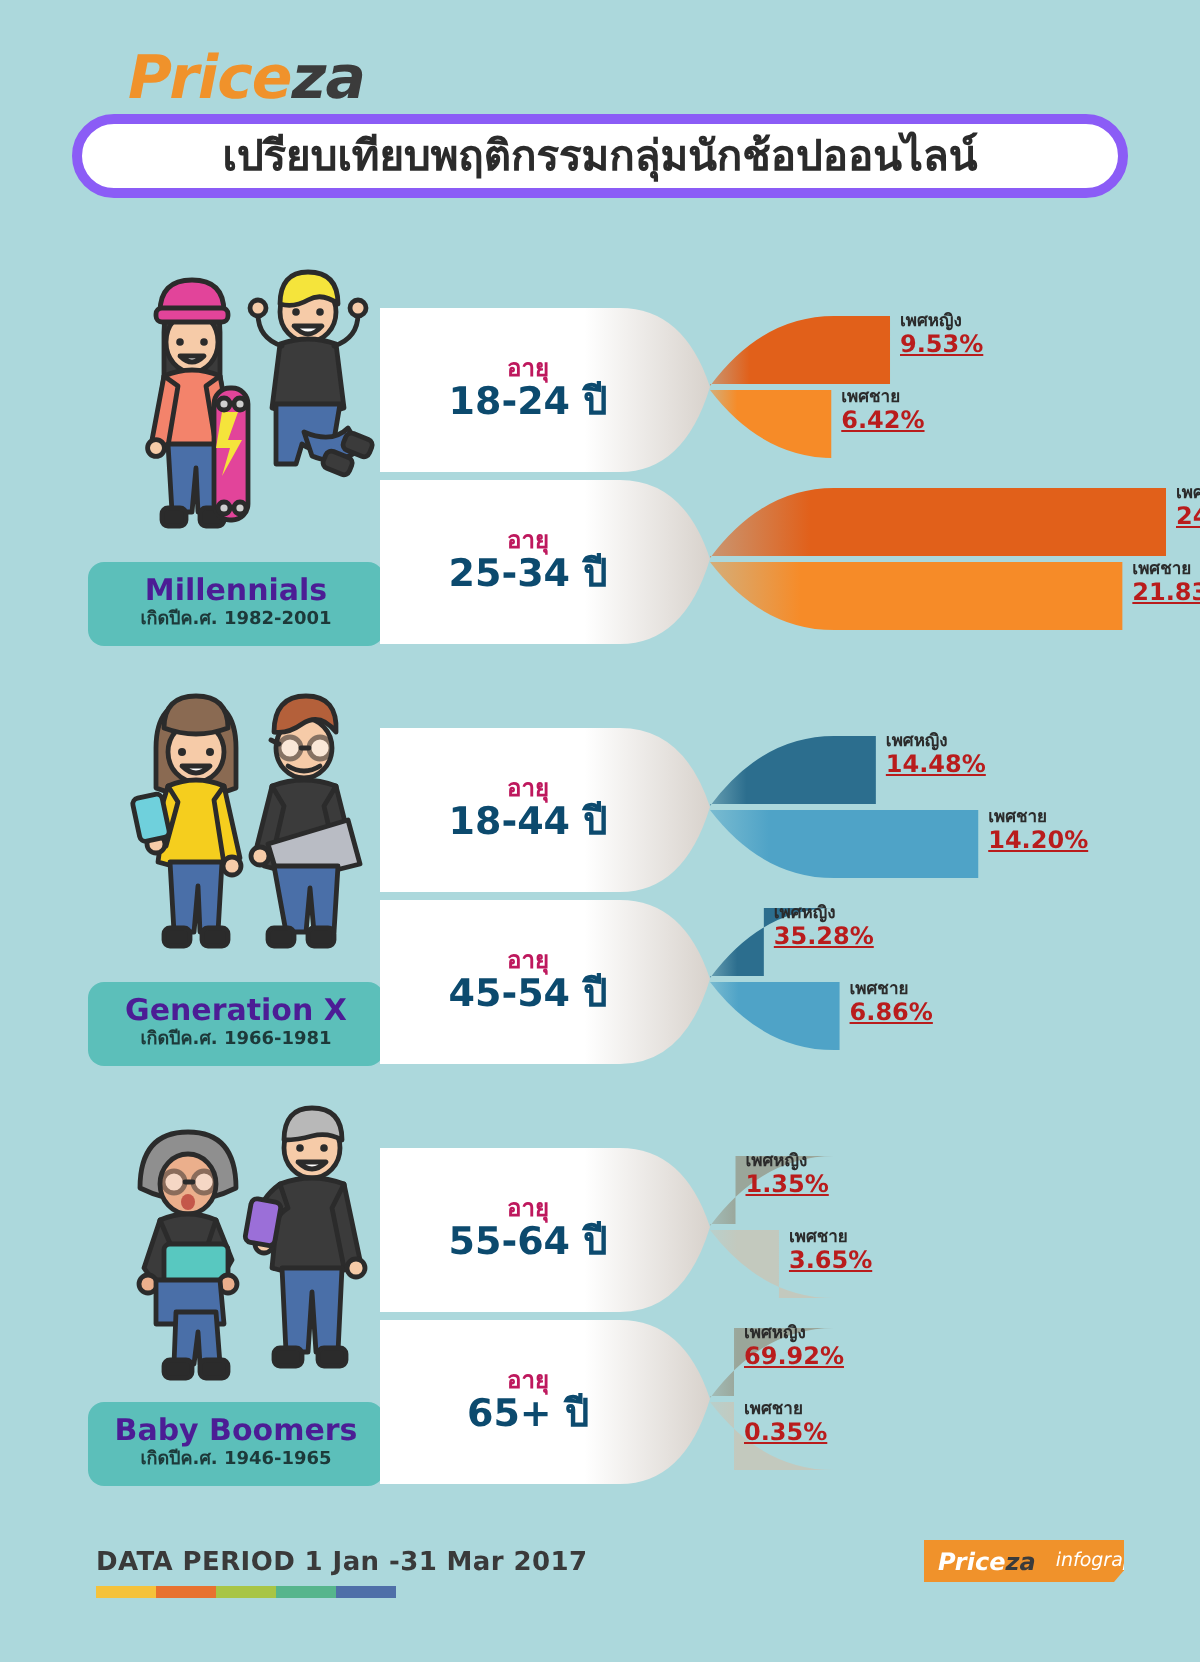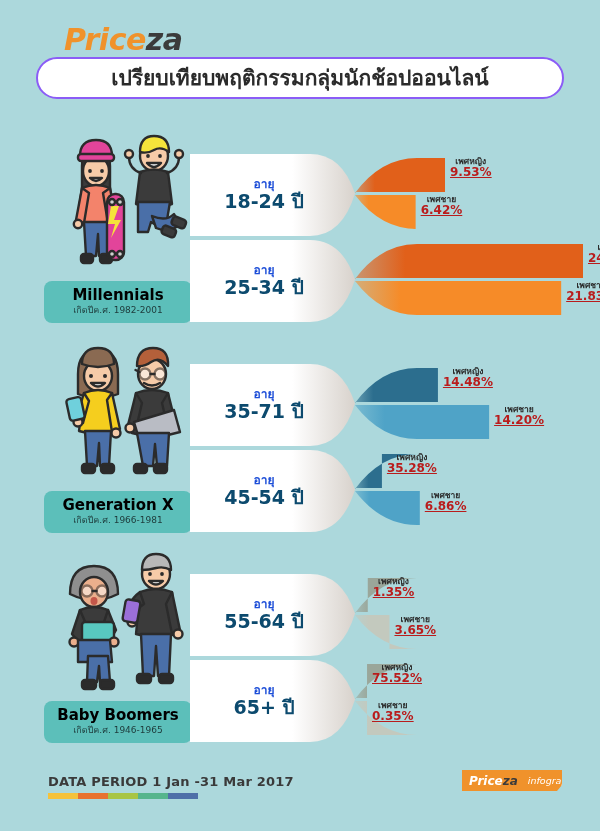--- a/index.html
+++ b/index.html
@@ -9,46 +9,46 @@
     font-family:"DejaVu Sans","Liberation Sans",sans-serif;
     overflow:hidden;position:relative;
   }
   
   #header{position:absolute;left:0;top:0;width:600px;height:110px;}
   #brand{position:absolute;left:64px;top:22px;font-size:30px;font-weight:bold;font-style:italic;letter-spacing:-0.5px;}
   #brand .p1{color:#F0922B;}
   #brand .p2{color:#3B3B3B;}
   #title-pill{
     position:absolute;left:36px;top:57px;width:528px;height:42px;
-    background:#FFFFFF;border:2px solid #8b5cf6;border-radius:21px;
+    background:#FFFFFF;border:5px solid #8b5cf6;border-radius:21px;
     box-sizing:border-box;display:flex;align-items:center;justify-content:center;
   }
   #title-pill .t{font-size:21px;font-weight:bold;color:#2B2B2B;line-height:1;}
 
   
   .gen-block{position:absolute;left:0;width:600px;}
   .gen-art{position:absolute;left:44px;top:0;width:150px;height:160px;}
   .gen-badge{
     position:absolute;left:44px;width:148px;height:42px;
     background:#5CBFBA;border-radius:8px;
     display:flex;flex-direction:column;align-items:center;justify-content:center;
   }
-  .gen-badge .g-name{color:#000000;font-size:15px;font-weight:bold;line-height:1.05;}
-  .gen-badge .g-years{color:#1D3A3A;font-size:9px;font-weight:normal;line-height:1.2;margin-top:1px;}
+  .gen-badge .g-name{color:#4c1d95;font-size:15px;font-weight:bold;line-height:1.05;}
+  .gen-badge .g-years{color:#1D3A3A;font-size:9px;font-weight:bold;line-height:1.2;margin-top:1px;}
 
   
   .row{position:absolute;left:190px;width:410px;height:86px;}
   .agelbl{position:absolute;left:14px;top:0;width:120px;height:86px;
           display:flex;flex-direction:column;align-items:center;justify-content:center;
           pointer-events:none;}
-  .agelbl .a1{font-size:12px;color:#1d4ed8;font-weight:bold;line-height:1.1;}
+  .agelbl .a1{font-size:12px;color:#be185d;font-weight:bold;line-height:1.1;}
   .agelbl .a2{font-size:19px;color:#0c4a6e;font-weight:bold;line-height:1.1;}
   .flow{position:absolute;left:0;top:0;width:410px;height:86px;}
   .vlbl{position:absolute;}
-  .vlbl .vk{font-size:8.5px;color:#2B2B2B;font-weight:bold;line-height:1.1;display:block;text-align:center;}
+  .vlbl .vk{font-size:8.5px;color:#2B2B2B;font-weight:bold;line-height:1.1;display:block;}
   .vlbl .vv{font-size:12px;color:#b91c1c;font-weight:bold;line-height:1.05;display:block;text-decoration:underline;}
 
   
   #footer{position:absolute;left:0;top:766px;width:540px;height:65px;}
   #data-period{position:absolute;left:48px;top:8px;font-size:13px;font-weight:bold;color:#3A3A3A;letter-spacing:0.2px;}
   #swatches{position:absolute;left:48px;top:27px;display:flex;}
   #swatches i{display:block;width:30px;height:6px;}
   #pz-badge{
     position:absolute;left:462px;top:770px;width:100px;height:21px;
     background:#F0922B;display:flex;align-items:center;
@@ -313,21 +313,21 @@
       </defs>
 
       <path d="M0 2 L120 2 Q152 2 165 41.5 Q152 84 120 84 L0 84 Z" fill="url(#wtg2)"></path>
 
       <path d="M165 41 Q191 6 227 6 L247.92626346313173 6 L247.92626346313173 40 L165 40 Z" fill="url(#fgg2)"></path>
 
       <path d="M165 43 L299.11764705882354 43 L299.11764705882354 77 L227 77 Q191 77 165 43 Z" fill="url(#mgg2)"></path>
     </svg>
     <div class="agelbl">
       <span class="a1">อายุ</span>
-      <span class="a2">35-71 ปี</span>
+      <span class="a2">18-44 ปี</span>
     </div>
     <div class="vlbl" style="left:252.92626346313173px;top:5px">
       <span class="vk">เพศหญิง</span>
       <span class="vv">14.48%</span>
     </div>
     <div class="vlbl" style="left:304.11764705882354px;top:43px">
       <span class="vk">เพศชาย</span>
       <span class="vv">14.20%</span>
     </div>
     </div>
@@ -434,21 +434,21 @@
       <path d="M165 41 Q191 6 227 6 L177 6 L177 40 L165 40 Z" fill="url(#fgg5)"></path>
 
       <path d="M165 43 L177 43 L177 77 L227 77 Q191 77 165 43 Z" fill="url(#mgg5)"></path>
     </svg>
     <div class="agelbl">
       <span class="a1">อายุ</span>
       <span class="a2">65+ ปี</span>
     </div>
     <div class="vlbl" style="left:182px;top:5px">
       <span class="vk">เพศหญิง</span>
-      <span class="vv">75.52%</span>
+      <span class="vv">69.92%</span>
     </div>
     <div class="vlbl" style="left:182px;top:43px">
       <span class="vk">เพศชาย</span>
       <span class="vv">0.35%</span>
     </div>
     </div>
   </div>
 
 <div id="footer">
   <div id="data-period">DATA PERIOD 1 Jan -31 Mar 2017</div>

